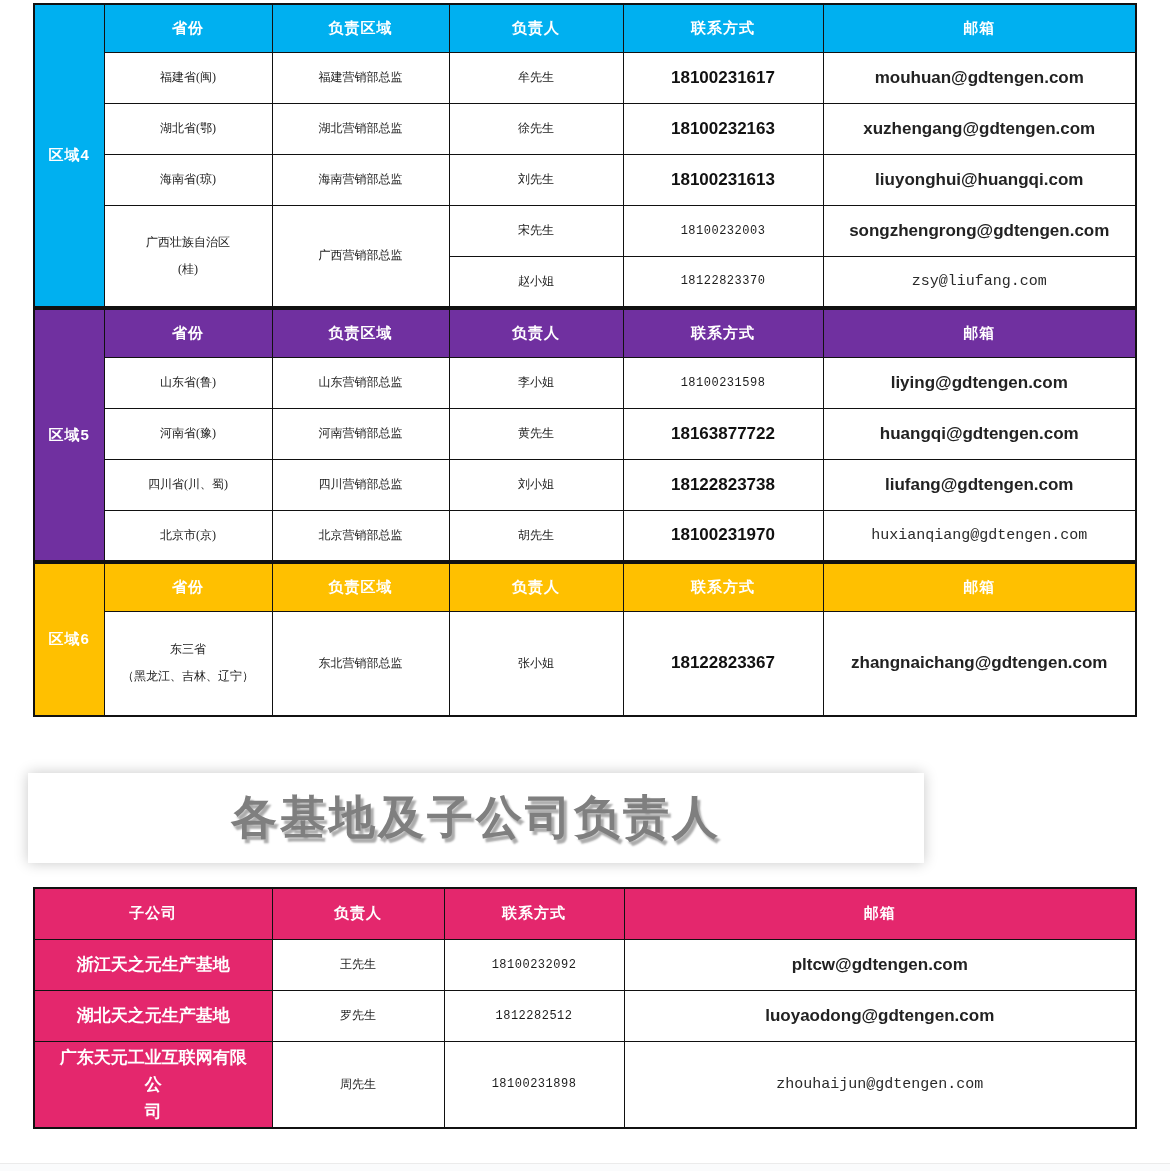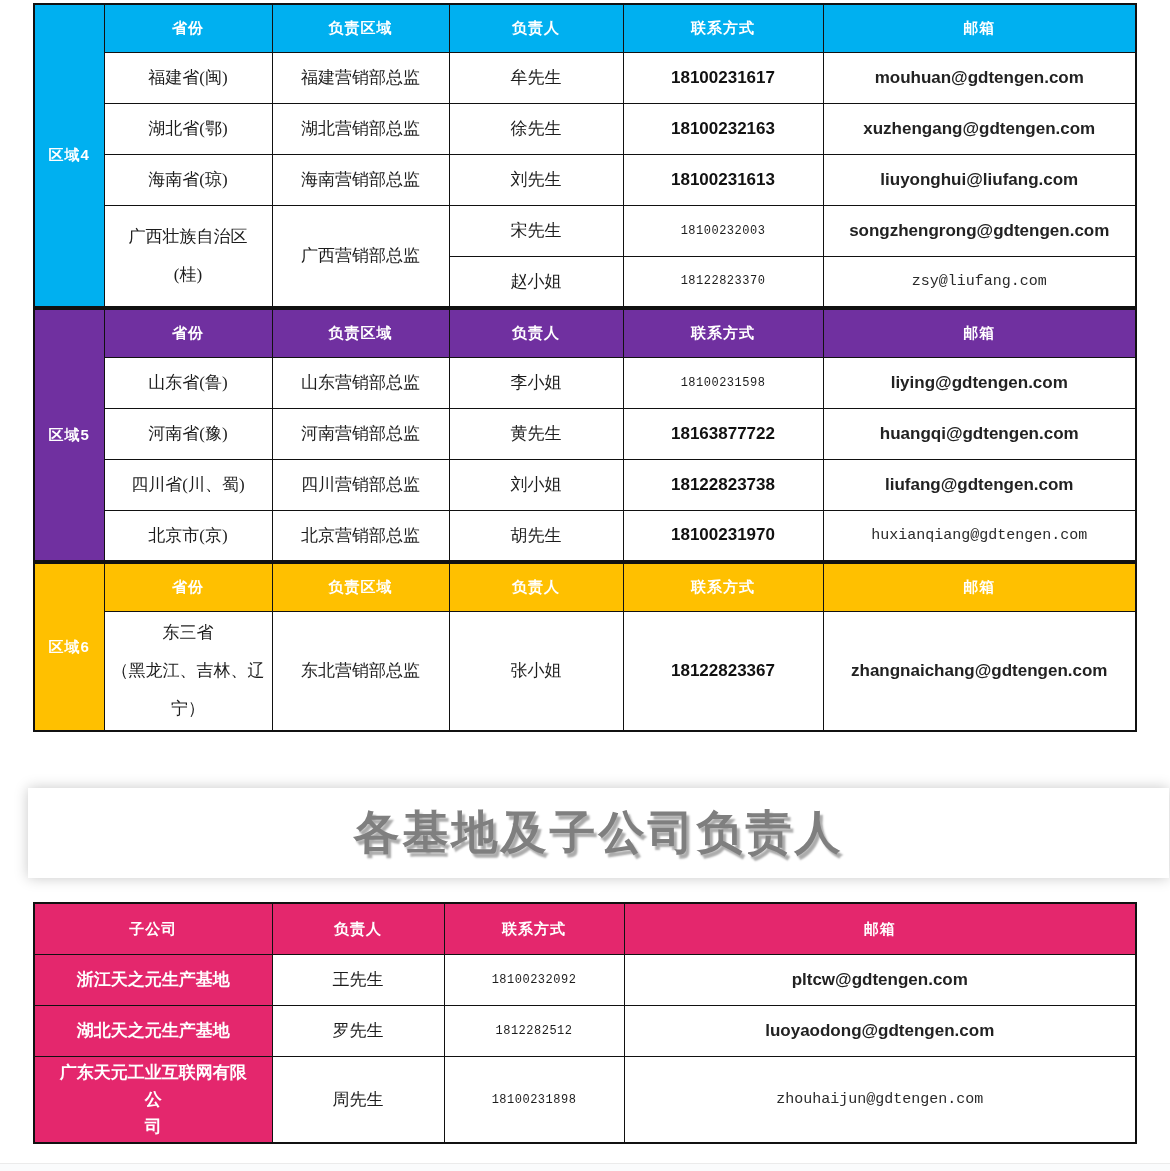--- a/index.html
+++ b/index.html
@@ -23,30 +23,30 @@
   .rt tr.hdr{height:48px;}
   .rt tr.r6row{height:105px;}
 
   .rt th{color:#fff;font-weight:700;font-size:15px;letter-spacing:1px;}
   .label-cell{color:#fff;font-weight:700;font-size:15px;letter-spacing:1px;margin-left:20px;}
 
   .t4 th,.t4 .label-cell{background:#00b0f0;}
   .t5 th,.t5 .label-cell{background:#7030a0;}
   .t6 th,.t6 .label-cell{background:#ffc000;}
 
-  .zh{font-family:"Liberation Serif","DejaVu Serif",serif;font-size:17px;color:#1c1c1c;margin-top:26px;}
+  .zh{font-family:"Liberation Serif","DejaVu Serif",serif;font-size:12px;color:#1c1c1c;margin-top:26px;}
   .tall-lines{line-height:2.25;white-space:pre-line;text-align:center;}
 
   .phone-b{font-family:"Liberation Sans",sans-serif;font-weight:700;font-size:17px;color:#111;}
   .phone-s{font-family:Liberation Mono, monospace;font-size:12px;color:#1c1c1c;letter-spacing:0.5px;}
   .email-s{font-family:"Liberation Sans",sans-serif;font-size:17px;color:#222;font-weight:bold;}
   .email-m{font-family:"Liberation Mono","DejaVu Sans Mono",monospace;font-size:15px;color:#2a2a2a;}
 
   
-  .banner{margin:56px 0 0 28px;width:1141px;height:90px;background:#fff;
+  .banner{margin:56px 0 0 28px;width:896px;height:90px;background:#fff;
           box-shadow:0 0 13px rgba(0,0,0,0.22);display:flex;align-items:center;justify-content:center;}
   .banner h1{margin:0;font-size:46px;font-weight:800;color:#7f7f7f;letter-spacing:3px;
              text-shadow:3px 4px 2px rgba(0,0,0,0.33);font-family:"Liberation Sans",sans-serif;}
 
   
   .sub{margin:24px 0 0 33px;}
   .sub .c-comp{width:238px;}
   .sub .c-person{width:172px;}
   .sub .c-phone{width:180px;}
   .sub .c-mail{width:512px;}
@@ -94,21 +94,21 @@
           <td class="zh">湖北营销部总监</td>
           <td class="zh">徐先生</td>
           <td class="phone-b">18100232163</td>
           <td class="email-s">xuzhengang@gdtengen.com</td>
         </tr>
         <tr>
           <td class="zh">海南省(琼)</td>
           <td class="zh">海南营销部总监</td>
           <td class="zh">刘先生</td>
           <td class="phone-b">18100231613</td>
-          <td class="email-s">liuyonghui@liufang.com</td>
+          <td class="email-s">liuyonghui@huangqi.com</td>
         </tr>
         <tr>
           <td class="zh tall-lines" rowspan="2">广西壮族自治区
 (桂)</td>
           <td class="zh" rowspan="2">广西营销部总监</td>
           <td class="zh">宋先生</td>
           <td class="phone-s">18100232003</td>
           <td class="email-s">songzhengrong@gdtengen.com</td>
         </tr>
         <tr>

